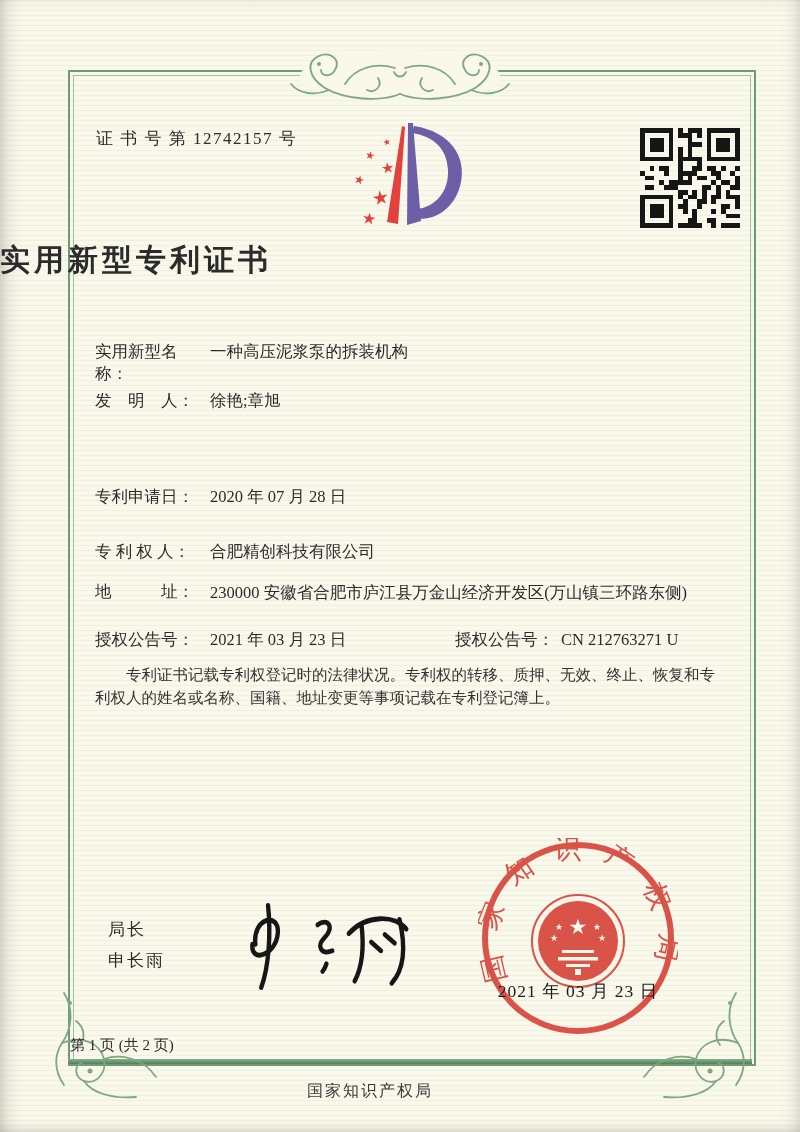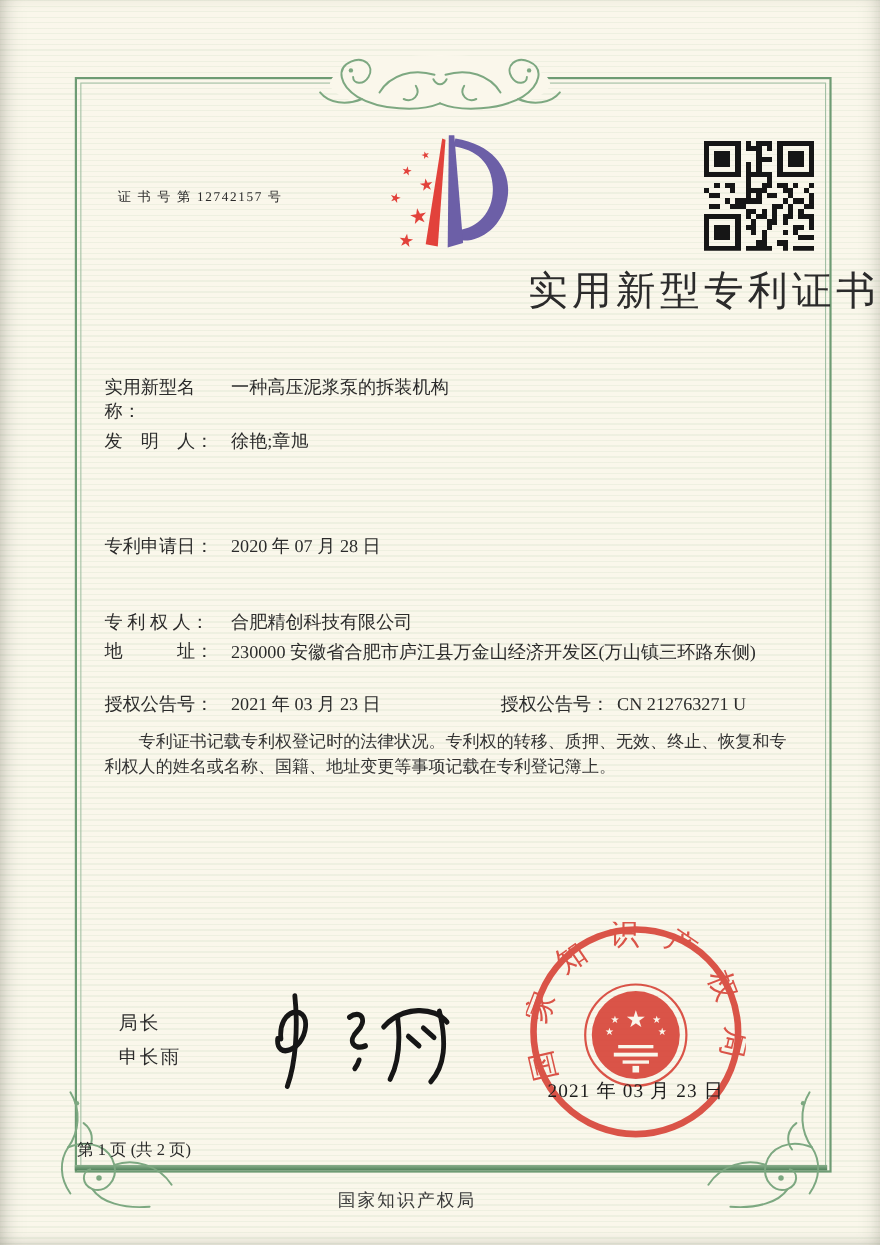--- a/index.html
+++ b/index.html
@@ -11,27 +11,27 @@
     box-shadow: inset 14px 0 20px -14px rgba(110,110,95,.5), inset -12px 0 18px -12px rgba(110,110,95,.35), inset 0 -10px 16px -12px rgba(110,110,95,.3);
     font-family:"Liberation Serif","DejaVu Serif",serif;
     color:#2b2b2b;
   }
   .abs{position:absolute;}
   
   .frame{left:68px;top:70px;width:684px;height:992px;border:2.5px solid #6e9b74;}
   .frame-inner{position:absolute;left:3px;top:3px;right:3px;bottom:3px;border:1px solid #a3c0a5;}
   .bottom-bar{left:68px;top:1059px;width:684px;height:5px;background:linear-gradient(#8ab08d,#50815a);}
   
-  .cert-no{left:107px;top:127px;font-size:12px;letter-spacing:1.5px;margin-top:44px;}
+  .cert-no{left:96px;top:127px;font-size:17px;letter-spacing:1.5px;}
   .logo{left:352px;top:118px;width:120px;height:118px;}
   .logo svg{position:absolute;left:0;top:0;}
   .logo .star{position:absolute;color:#e2423b;font-family:"DejaVu Sans",sans-serif;line-height:1;}
   .qr{left:640px;top:128px;width:100px;height:100px;}
   .qr svg{width:100%;height:100%;shape-rendering:crispEdges;fill:#161616;}
-  .title{left:0;top:240px;width:800px;text-align:right;font-size:36px;font-weight:normal;letter-spacing:4px;}
+  .title{left:0;top:240px;width:800px;text-align:left;font-size:30px;font-weight:bold;letter-spacing:4px;}
   
   .row{left:95px;width:630px;font-size:16.5px;line-height:22px;}
   .row .lbl{display:inline-block;width:115px;vertical-align:top;}
   .row .val{display:inline-block;vertical-align:top;}
   .row .val.wrap{width:478px;line-height:24px;}
   .row .pair2{position:absolute;left:360px;top:0;white-space:nowrap;}
   .row .pair2 .lbl2{display:inline-block;width:106px;}
   
   .paras{left:95px;top:663px;width:620px;font-size:15.5px;line-height:23px;text-align:justify;color:#333;}
   .paras p{margin:0;text-indent:2em;}
@@ -348,21 +348,21 @@
 
   <div class="abs row" style="top:341px;">
     <span class="lbl">实用新型名称：</span><span class="val">一种高压泥浆泵的拆装机构</span>
   </div>
   <div class="abs row" style="top:390px;">
     <span class="lbl">发　明　人：</span><span class="val">徐艳;章旭</span>
   </div>
   <div class="abs row" style="top:486px;">
     <span class="lbl">专利申请日：</span><span class="val">2020 年 07 月 28 日</span>
   </div>
-  <div class="abs row" style="top:555px;">
+  <div class="abs row" style="top:541px;">
     <span class="lbl">专 利 权 人：</span><span class="val">合肥精创科技有限公司</span>
   </div>
   <div class="abs row" style="top:581px;">
     <span class="lbl">地　　　址：</span><span class="val wrap">230000 安徽省合肥市庐江县万金山经济开发区(万山镇三环路东侧)</span>
   </div>
   <div class="abs row" style="top:629px;">
     <span class="lbl">授权公告号：</span><span class="val">2021 年 03 月 23 日</span>
     <span class="pair2">
       <span class="lbl2">授权公告号：</span><span>CN 212763271 U</span>
     </span>

